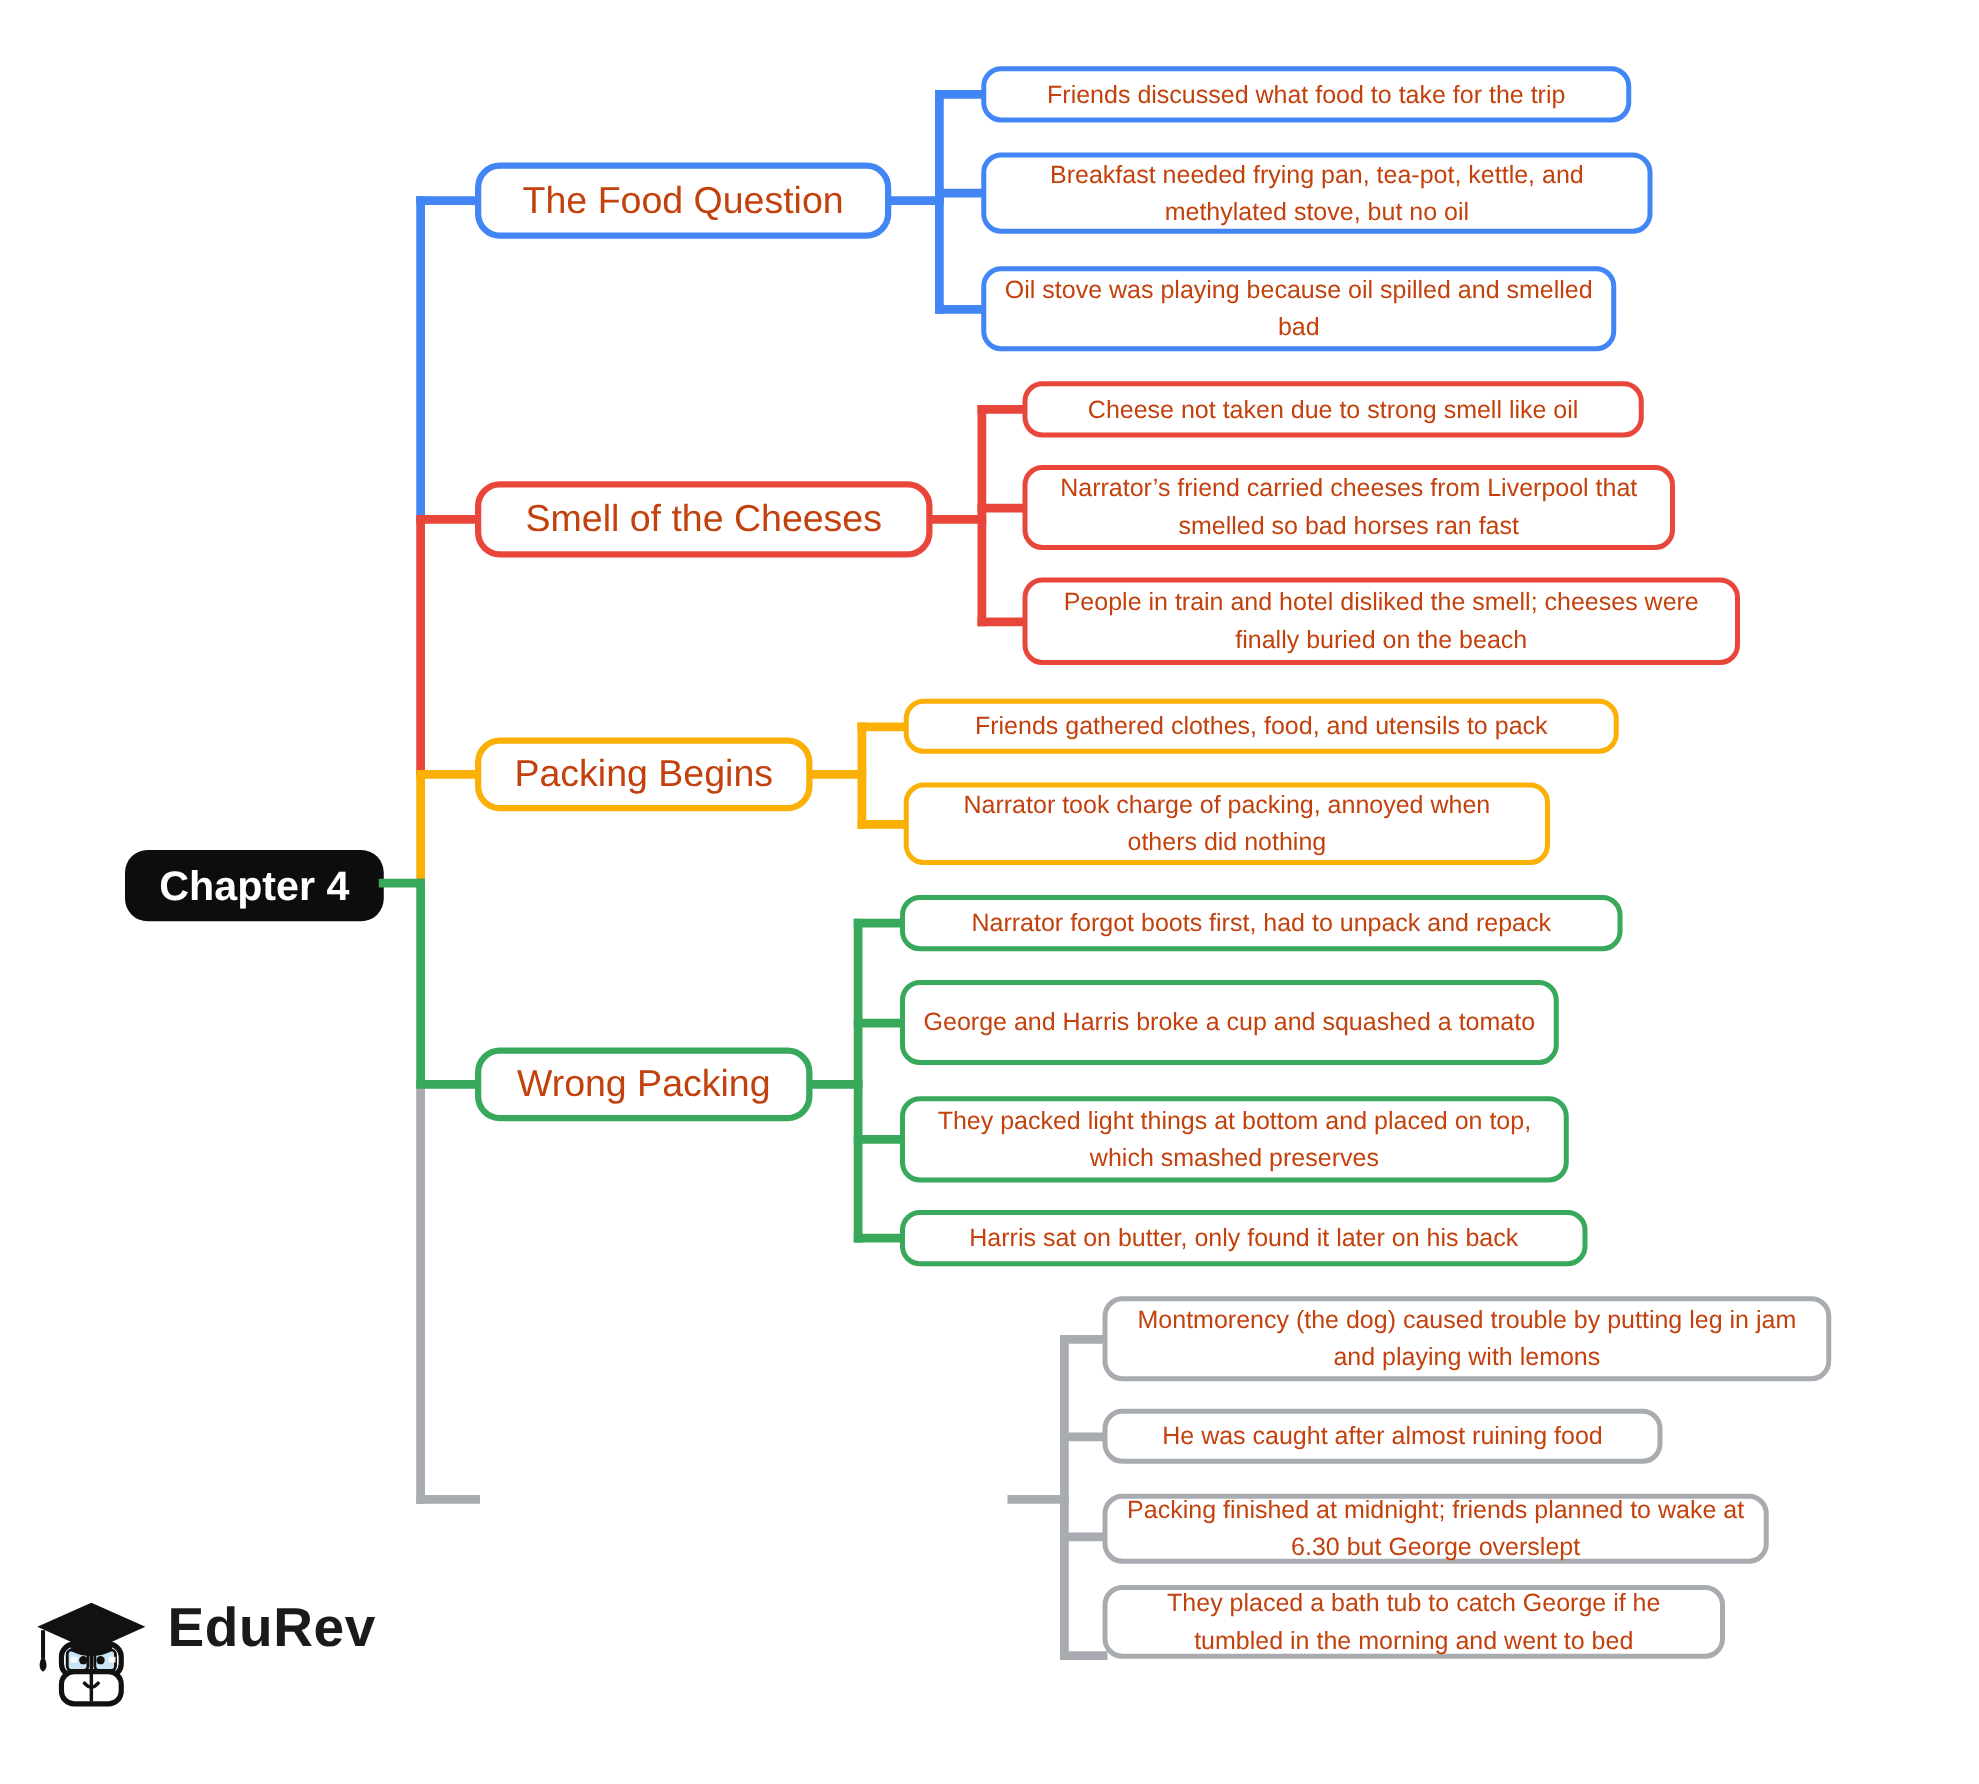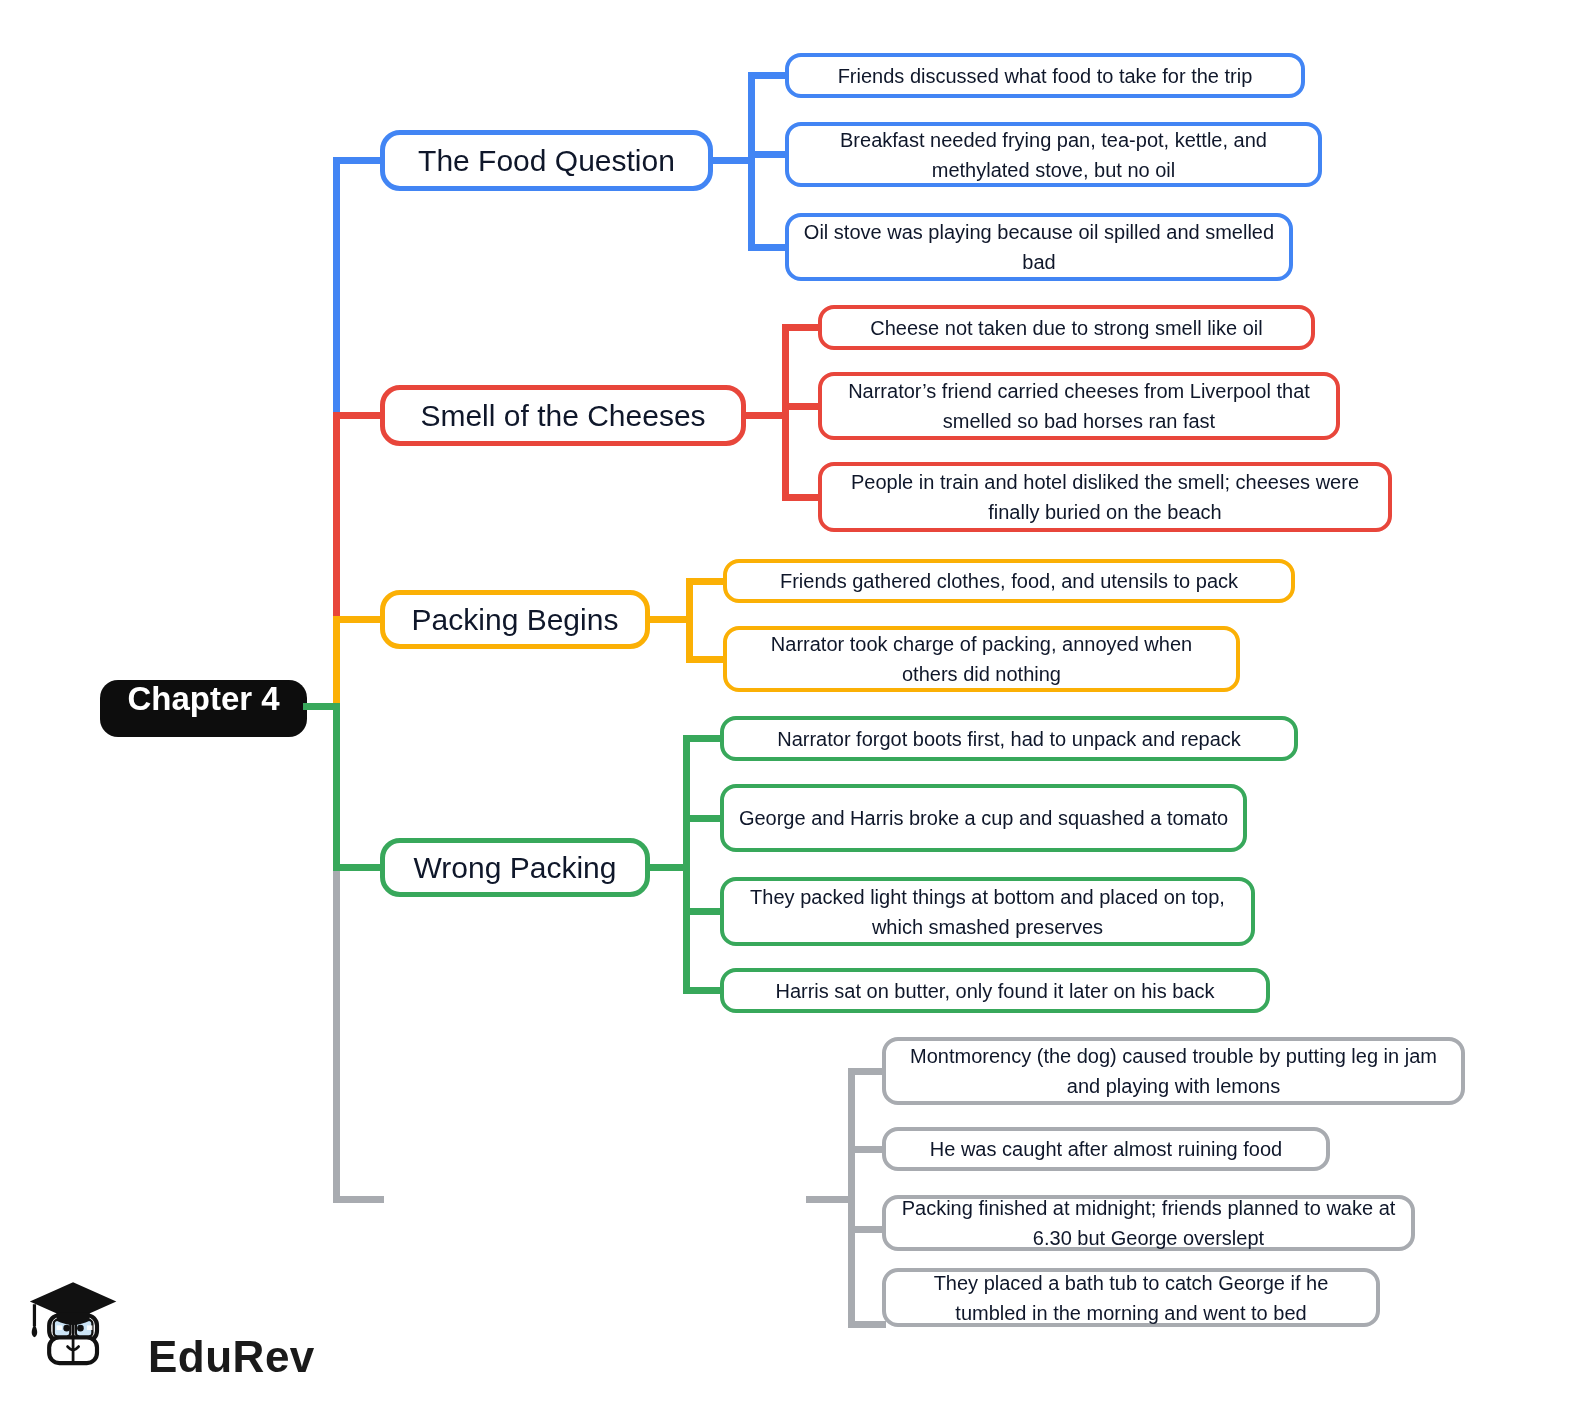--- a/index.html
+++ b/index.html
@@ -13,21 +13,21 @@
   }
   .ln { position: absolute; }
   .node {
     position: absolute;
     box-sizing: border-box;
     background: #ffffff;
     display: flex;
     align-items: center;
     justify-content: center;
     text-align: center;
-    color: #0f172a;
+    color: #c2410c;
   }
   .branch-label {
     border: 5px solid;
     border-radius: 20px;
     font-size: 30px;
     line-height: 1.1;
     padding: 15px 12px;
     white-space: nowrap;
   }
   .leaf {
@@ -35,32 +35,33 @@
     border-radius: 16px;
     font-size: 20px;
     line-height: 30px;
     padding: 2px 14px;
   }
   #root-node {
     position: absolute;
     box-sizing: border-box;
     border-radius: 18px;
     display: flex;
+    align-items: center;
     justify-content: center;
     font-size: 33px;
     font-weight: bold;
     white-space: nowrap;
   }
   #logo {
     position: absolute;
     left: 28px;
     top: 1278px;
     display: flex;
-    align-items: flex-end;
-    gap: 28px;
+    align-items: flex-start;
+    gap: 14px;
   }
   #logo-text {
     font-size: 44px;
     font-weight: bold;
     letter-spacing: 0.5px;
   }
 </style>
 </head>
 <body>
 

